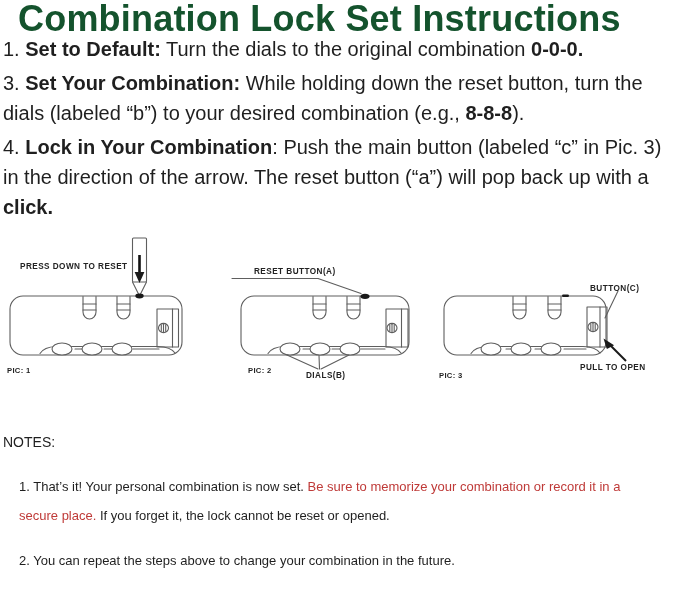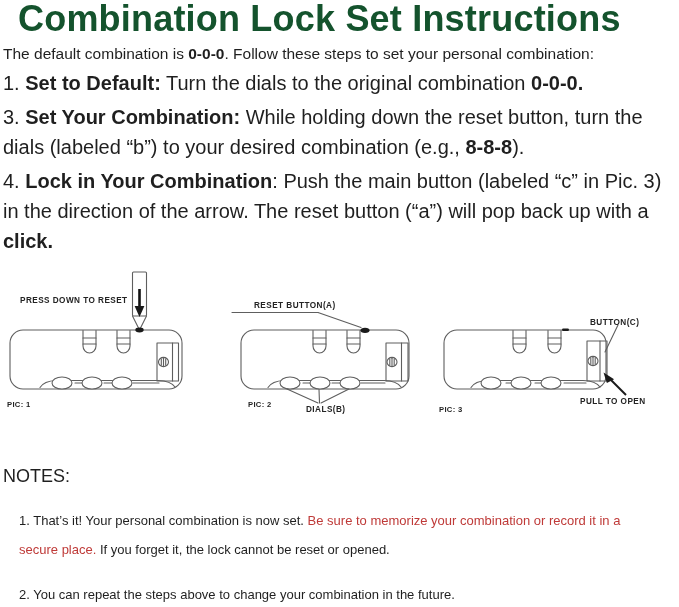--- a/index.html
+++ b/index.html
@@ -36,33 +36,32 @@
   .lbl-press{left:20px;top:30px;width:106px;text-align:right;}
   .lbl-reset{left:12px;top:35px;padding-left:12px;}
   .lbl-dials{left:76px;top:139px;}
   .lbl-button{left:161px;top:52px;}
   .lbl-pull{left:151px;top:131px;}
   .cap1{left:7px;top:134px;}
   .cap2{left:6px;top:134px;padding-left:12px;}
   .cap3{left:10px;top:139px;}
   
   .notes{margin-top:36px;}
-  p.notes-heading{font-size:18px;line-height:28px;margin:0;}
+  p.notes-heading{font-size:14px;line-height:28px;margin:0;}
   p.note{font-size:13px;line-height:29px;margin:16px;}
   .art{stroke:#5e5e5e;stroke-width:1.1;fill:none;stroke-linecap:round;stroke-linejoin:round;}
   .ink{fill:#1a1a1a;stroke:none;}
 </style>
 </head>
 <body>
 
 <div class="doc">
 
   <h1 class="title">Combination Lock Set Instructions</h1>
 
-  <p class="body-line"><span>The default combination is </span><span class="b">0-0-0</span><span>. Follow these steps to set your personal combination:</span></p>
 
   <div>
     <p class="step"><span>1. </span><span class="b">Set to Default:</span><span> Turn the dials to the original combination </span><span class="b">0-0-0.</span></p>
     <p class="step"><span>3. </span><span class="b">Set Your Combination:</span><span> While holding down the reset button, turn the dials (labeled “b”) to your desired combination (e.g., </span><span class="b">8-8-8</span><span>).</span></p>
     <p class="step"><span>4. </span><span class="b">Lock in Your Combination</span><span>: Push the main button (labeled “c” in Pic. 3) in the direction of the arrow. The reset button (“a”) will pop back up with a </span><span class="b">click.</span></p>
   </div>
 
   <div class="figrow">
 
     <div class="fig fig1">

